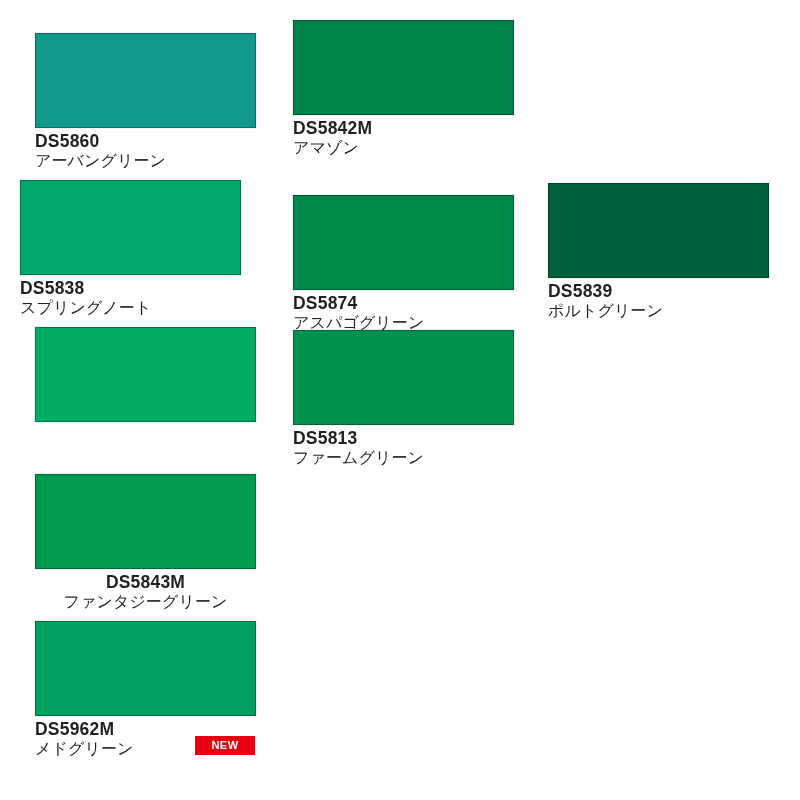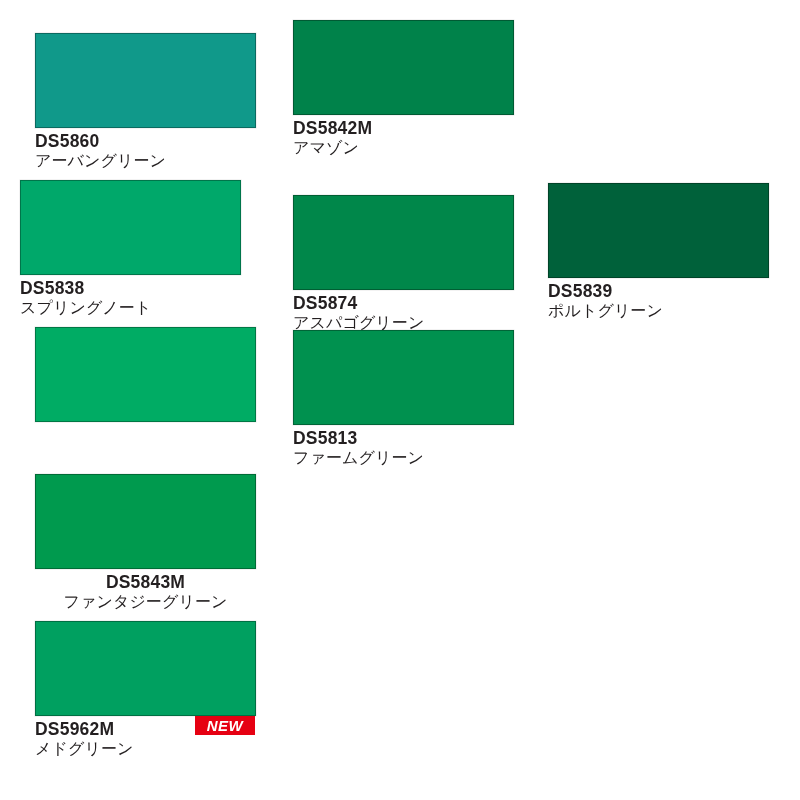--- a/index.html
+++ b/index.html
@@ -58,31 +58,30 @@
     font-size: 16px;
     font-weight: 400;
     letter-spacing: 0.1px;
     color: #231f20;
     line-height: 17px;
     white-space: nowrap;
   }
 
   .new-badge {
     position: absolute;
-    top: 0;
+    top: 20px;
     left: 160px;
     width: 60px;
     height: 19px;
     line-height: 19px;
     text-align: center;
-    font-size: 15px;
+    font-size: 11px;
     font-weight: 700;
     letter-spacing: 0.5px;
     color: #ffffff;
-    font-style: italic;
   }
 </style>
 </head>
 <body>
 
 <div id="swatch-sheet">
     <div class="swatch-cell" style="left: 35px; top: 33px; width: 221px;">
       <div class="swatch-chip" style="width: 221px; height: 95px; background: rgb(16, 153, 138);"></div>
       <div class="swatch-label">
         <span class="swatch-code">DS5860</span>

